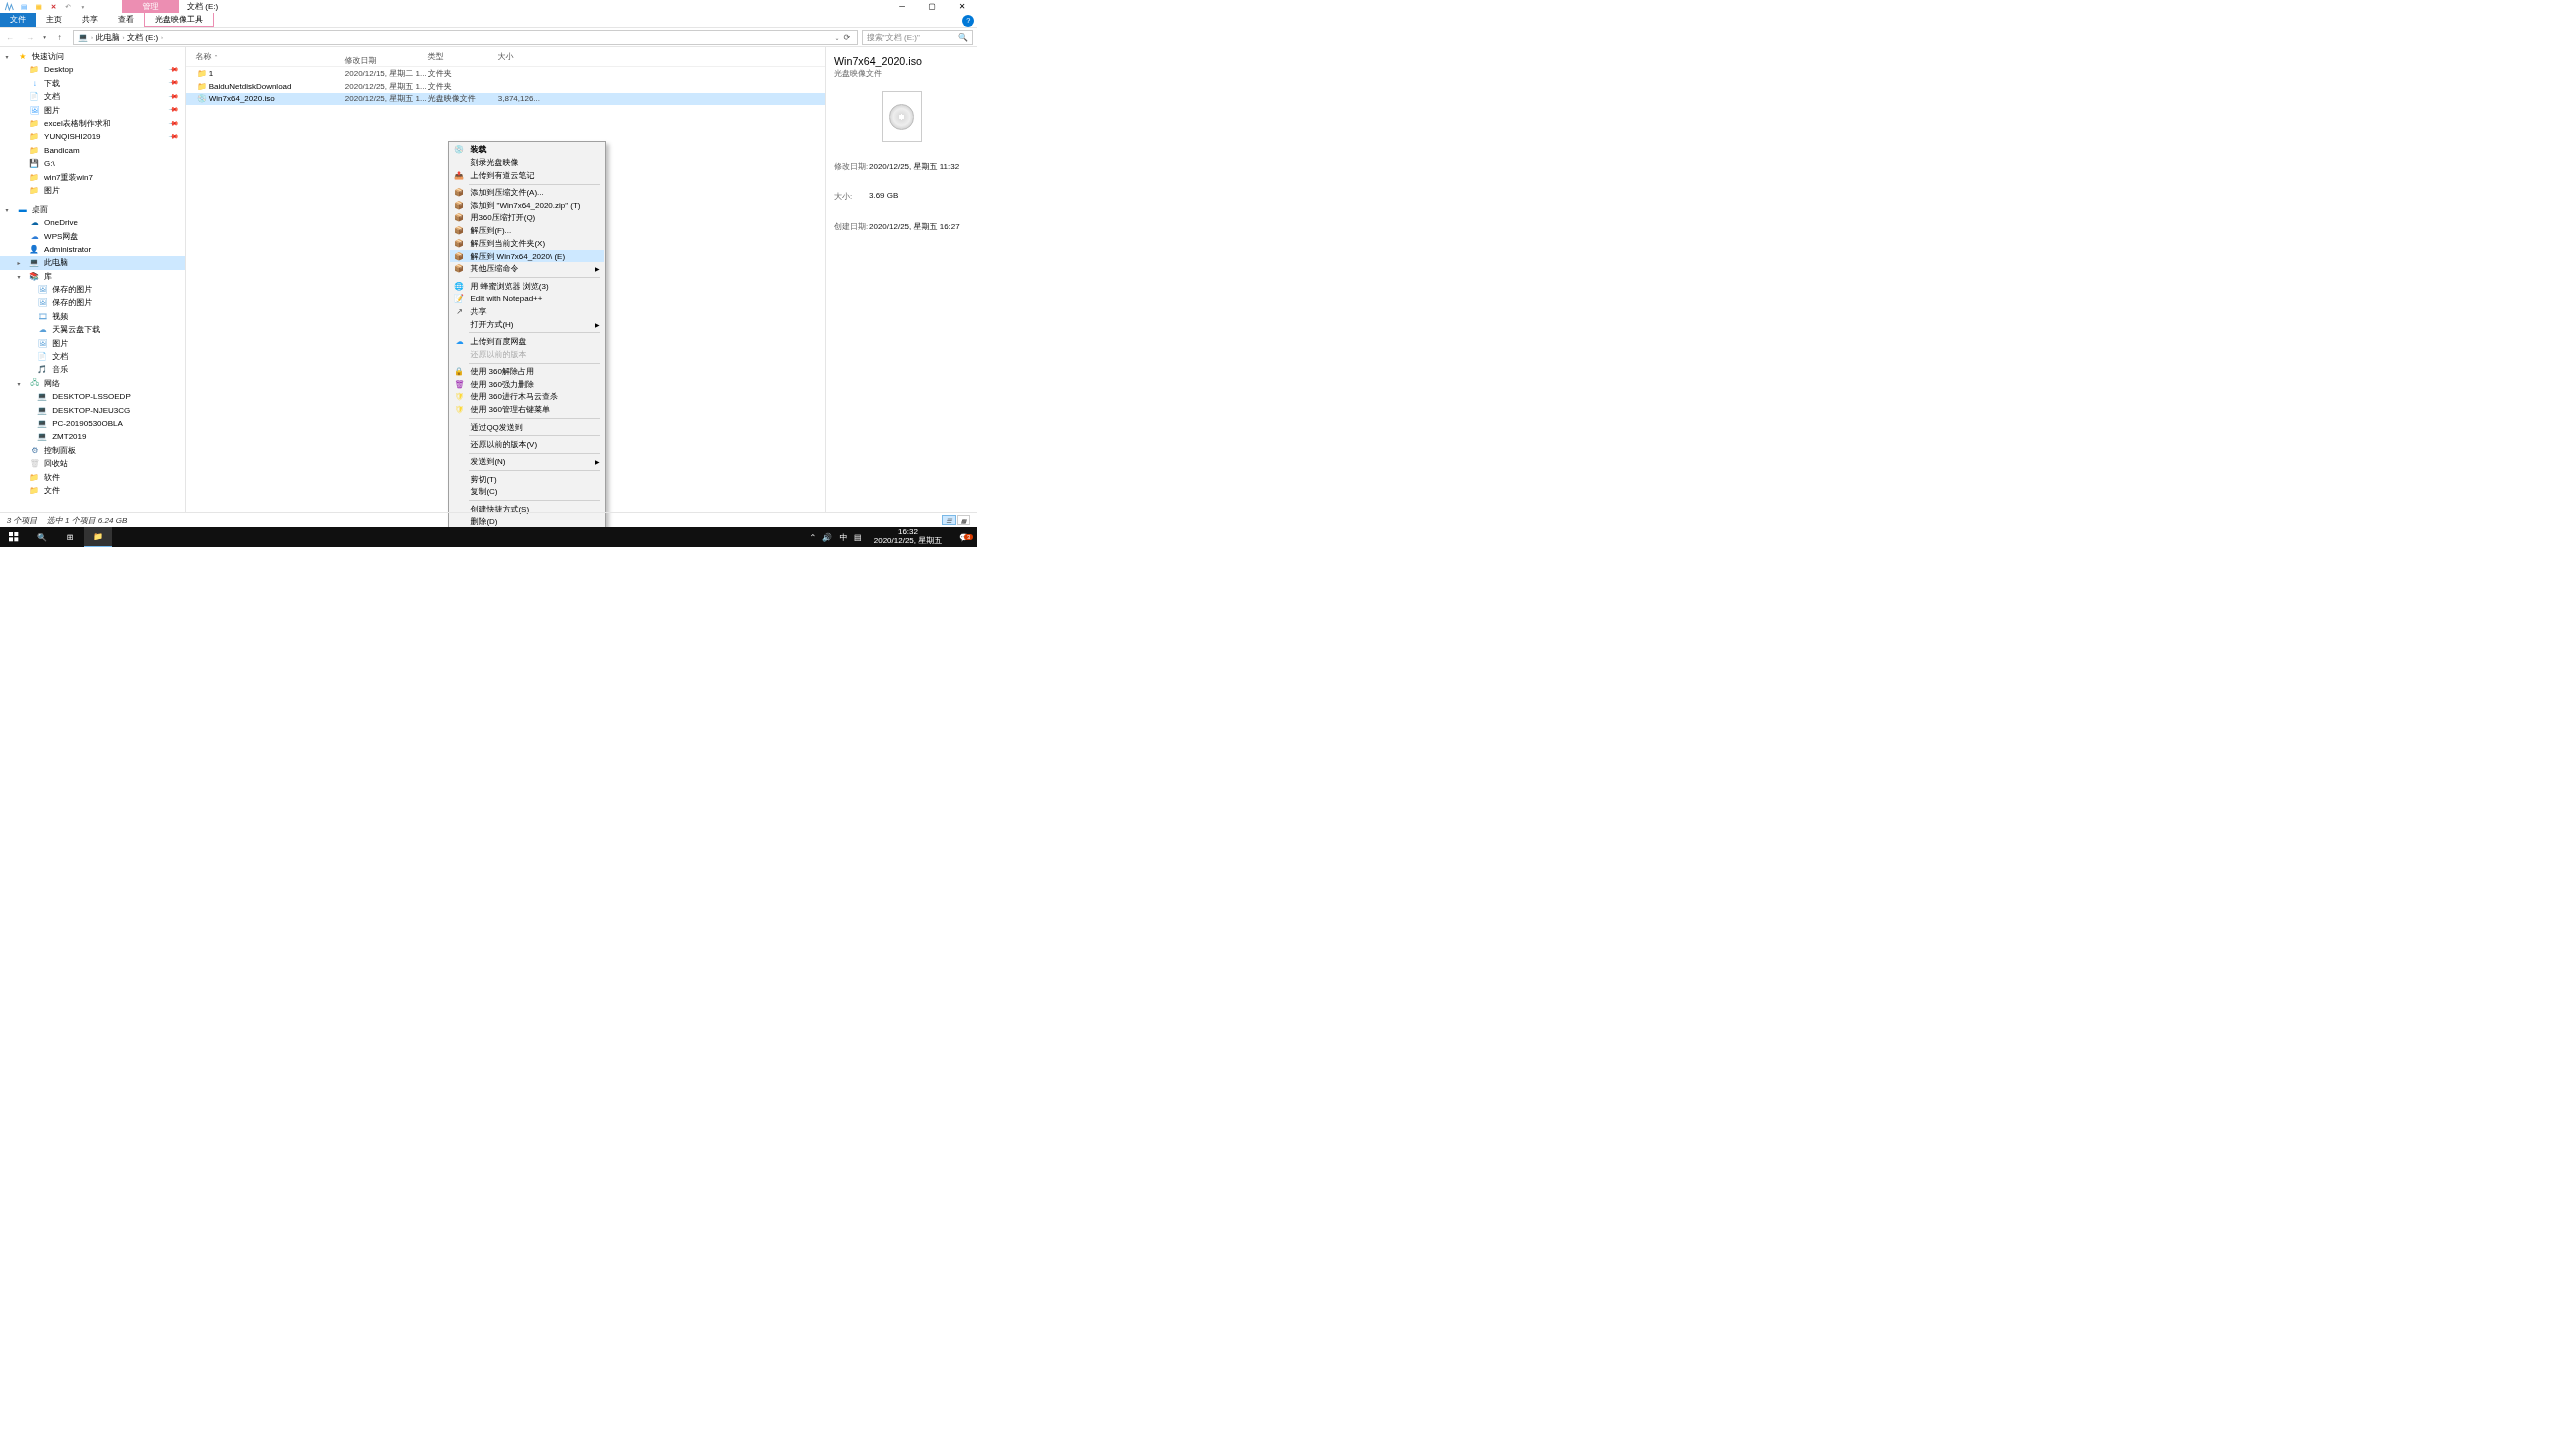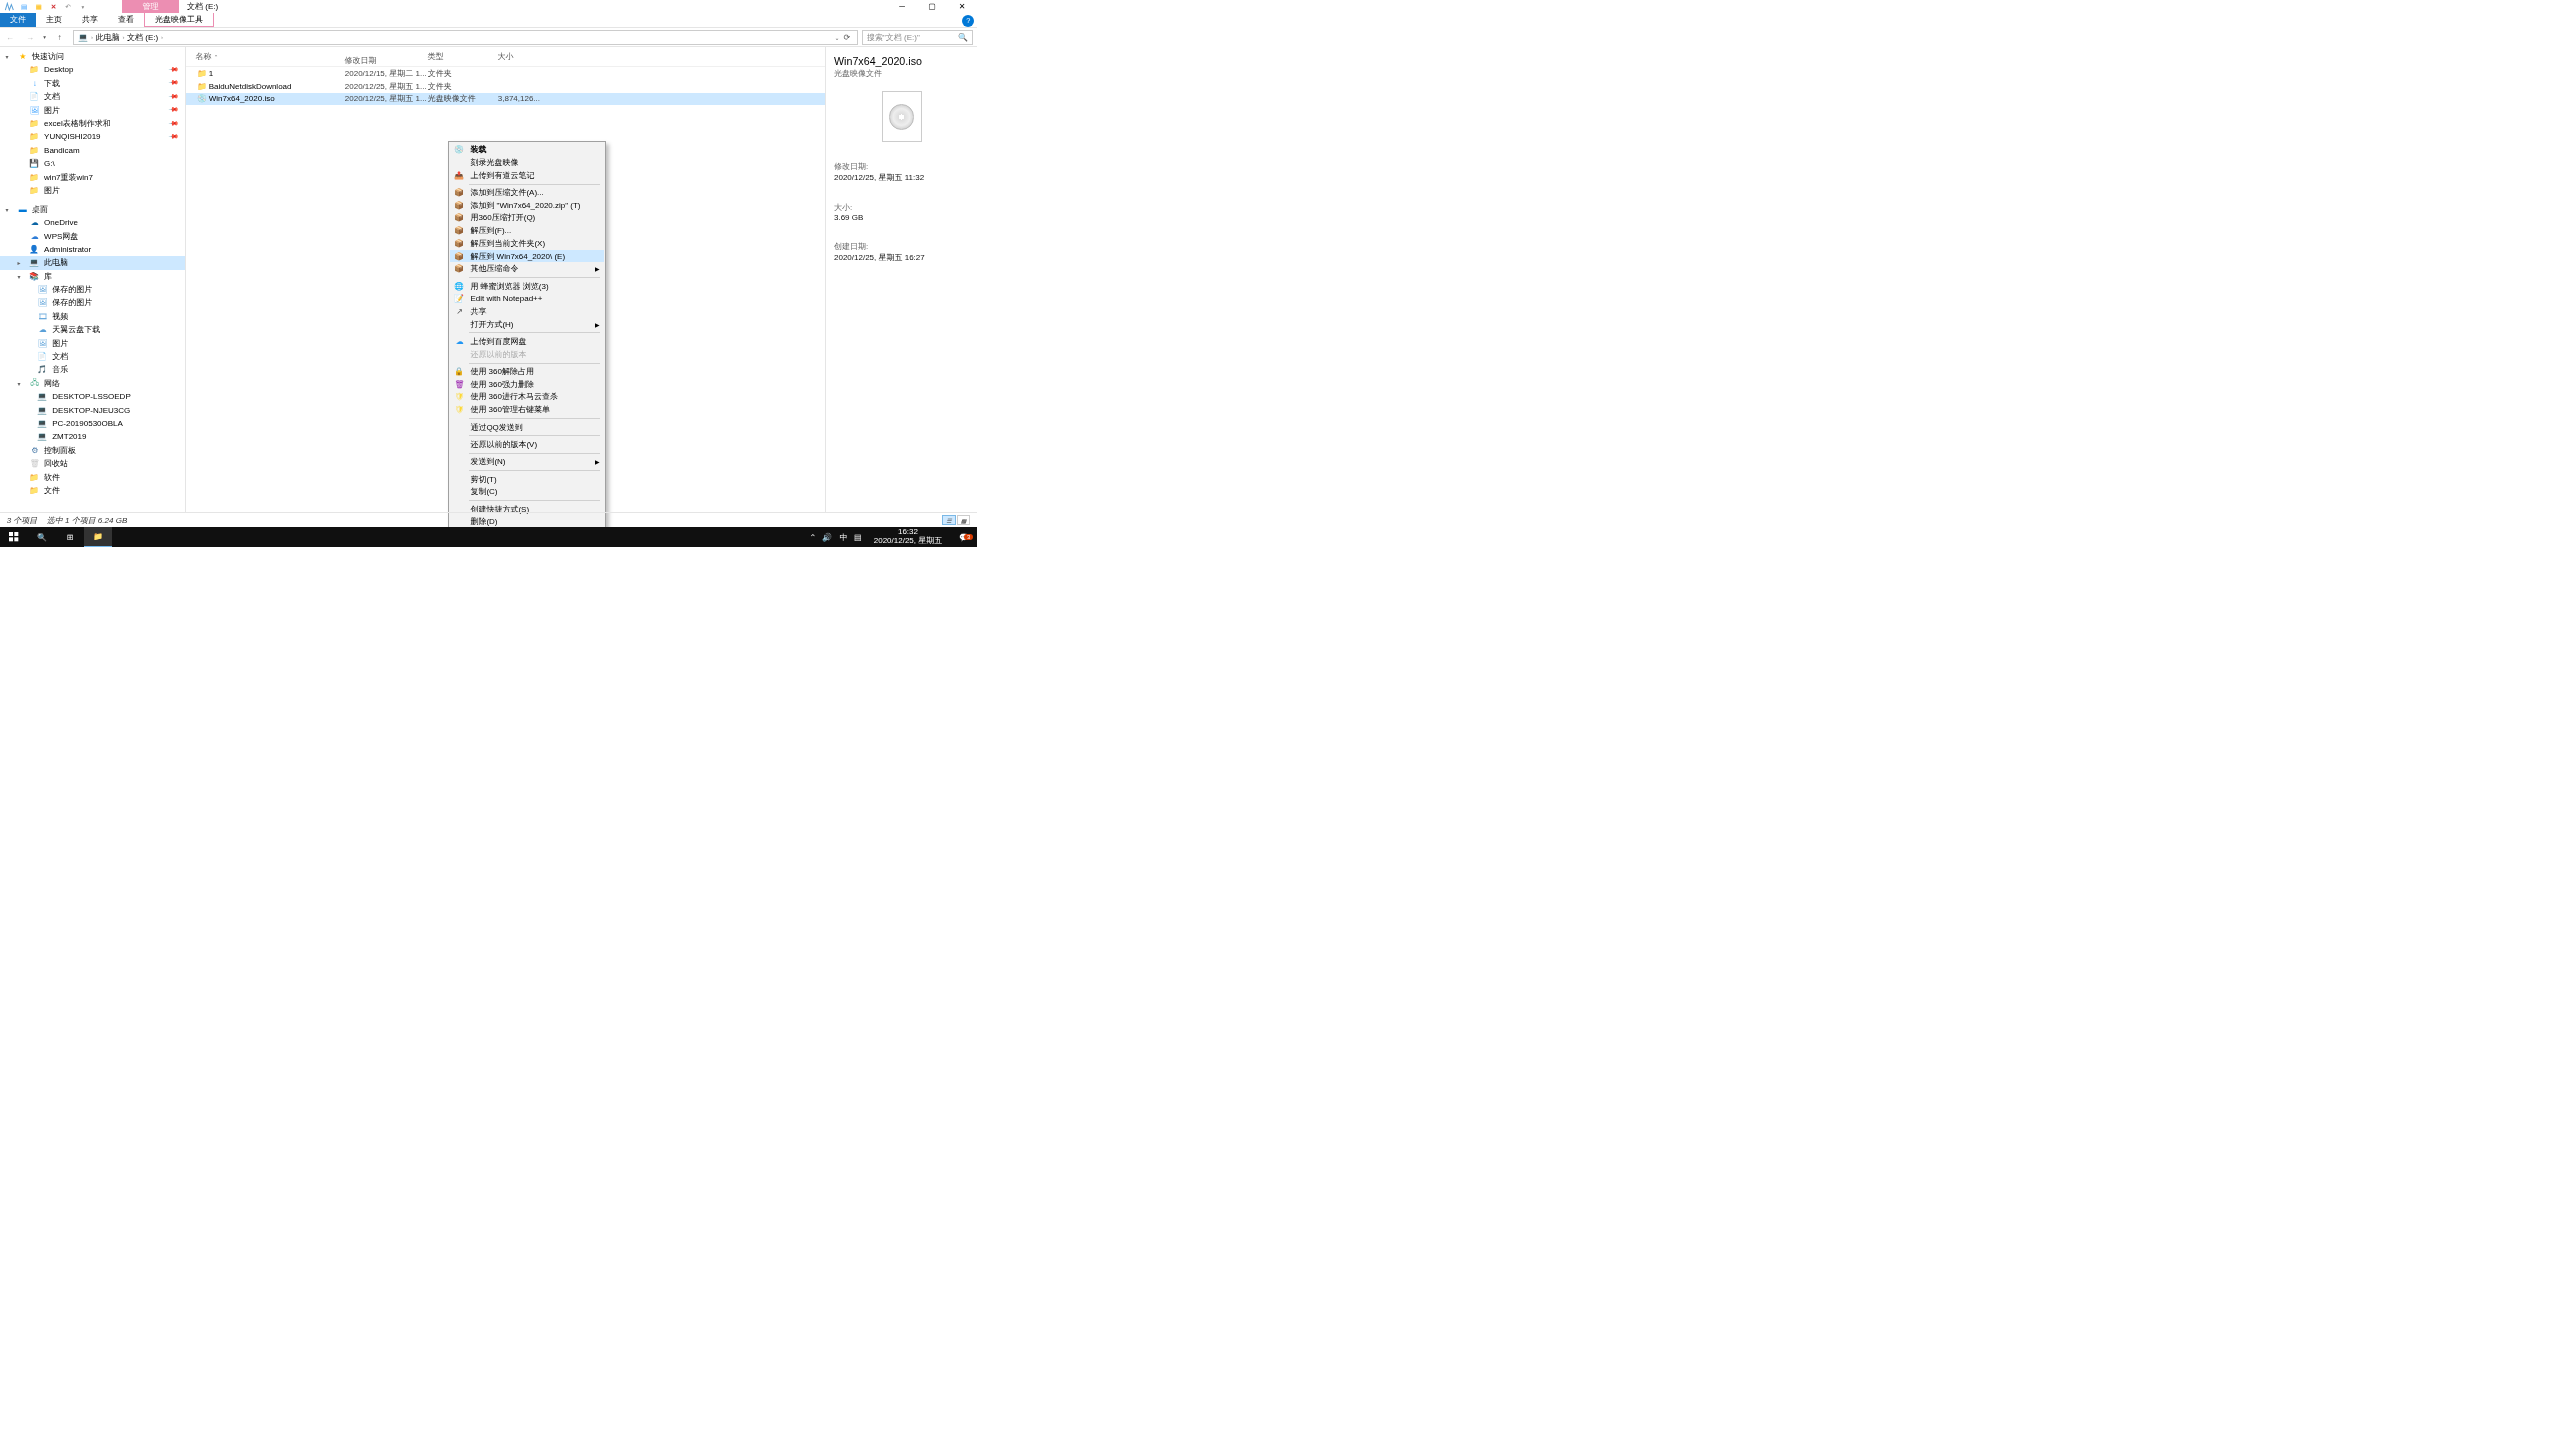--- a/index.html
+++ b/index.html
@@ -56,21 +56,21 @@
 .fr-mod { width:83px; color:#444; }
 .fr-type { width:70px; color:#444; }
 .fr-size { width:40px; text-align:right; color:#444; }
 
 
 .details { width:152px; border-left:0.7px solid #e5e5e5; padding:8px; }
 .details h2 { font-size:10.7px; font-weight:400; }
 .details .sub { color:#666; margin-top:1.3px; }
 .details .thumb { width:40px; height:51px; border:0.7px solid #ccc; margin:12px auto; display:flex; align-items:center; justify-content:center; background:#fff; }
 .disc { width:25.5px; height:25.5px; border-radius:50%; background:radial-gradient(circle,#fff 15%,#ddd 16%,#eee 50%,#ccc 80%,#eee 100%); border:0.7px solid #bbb; }
-.prop { display:flex; margin-top:19px;flex-direction:column; }
+.prop { display:flex; margin-top:19px; }
 .prop .k { width:35px; color:#666; } .prop .v { color:#111; }
 
 
 .ctxmenu { position:absolute; left:262px; top:94px; width:158px; background:#f2f2f2; border:0.7px solid #a0a0a0; box-shadow:2.7px 2.7px 4px rgba(0,0,0,0.25); padding:1.3px; }
 .ctx-item { height:12.7px; display:flex; align-items:center; gap:5.4px; padding:0 4px; }
 .ctx-item.hov { background:#cde8ff; }
 .ctx-item.dis { color:#aaa; }
 .ctx-sep { height:0.7px; background:#d0d0d0; margin:2px 4px 2px 19px; }
 .ctx-ico { width:10.7px; text-align:center; }
 .ctx-arrow { margin-left:auto; font-size:6px; }

